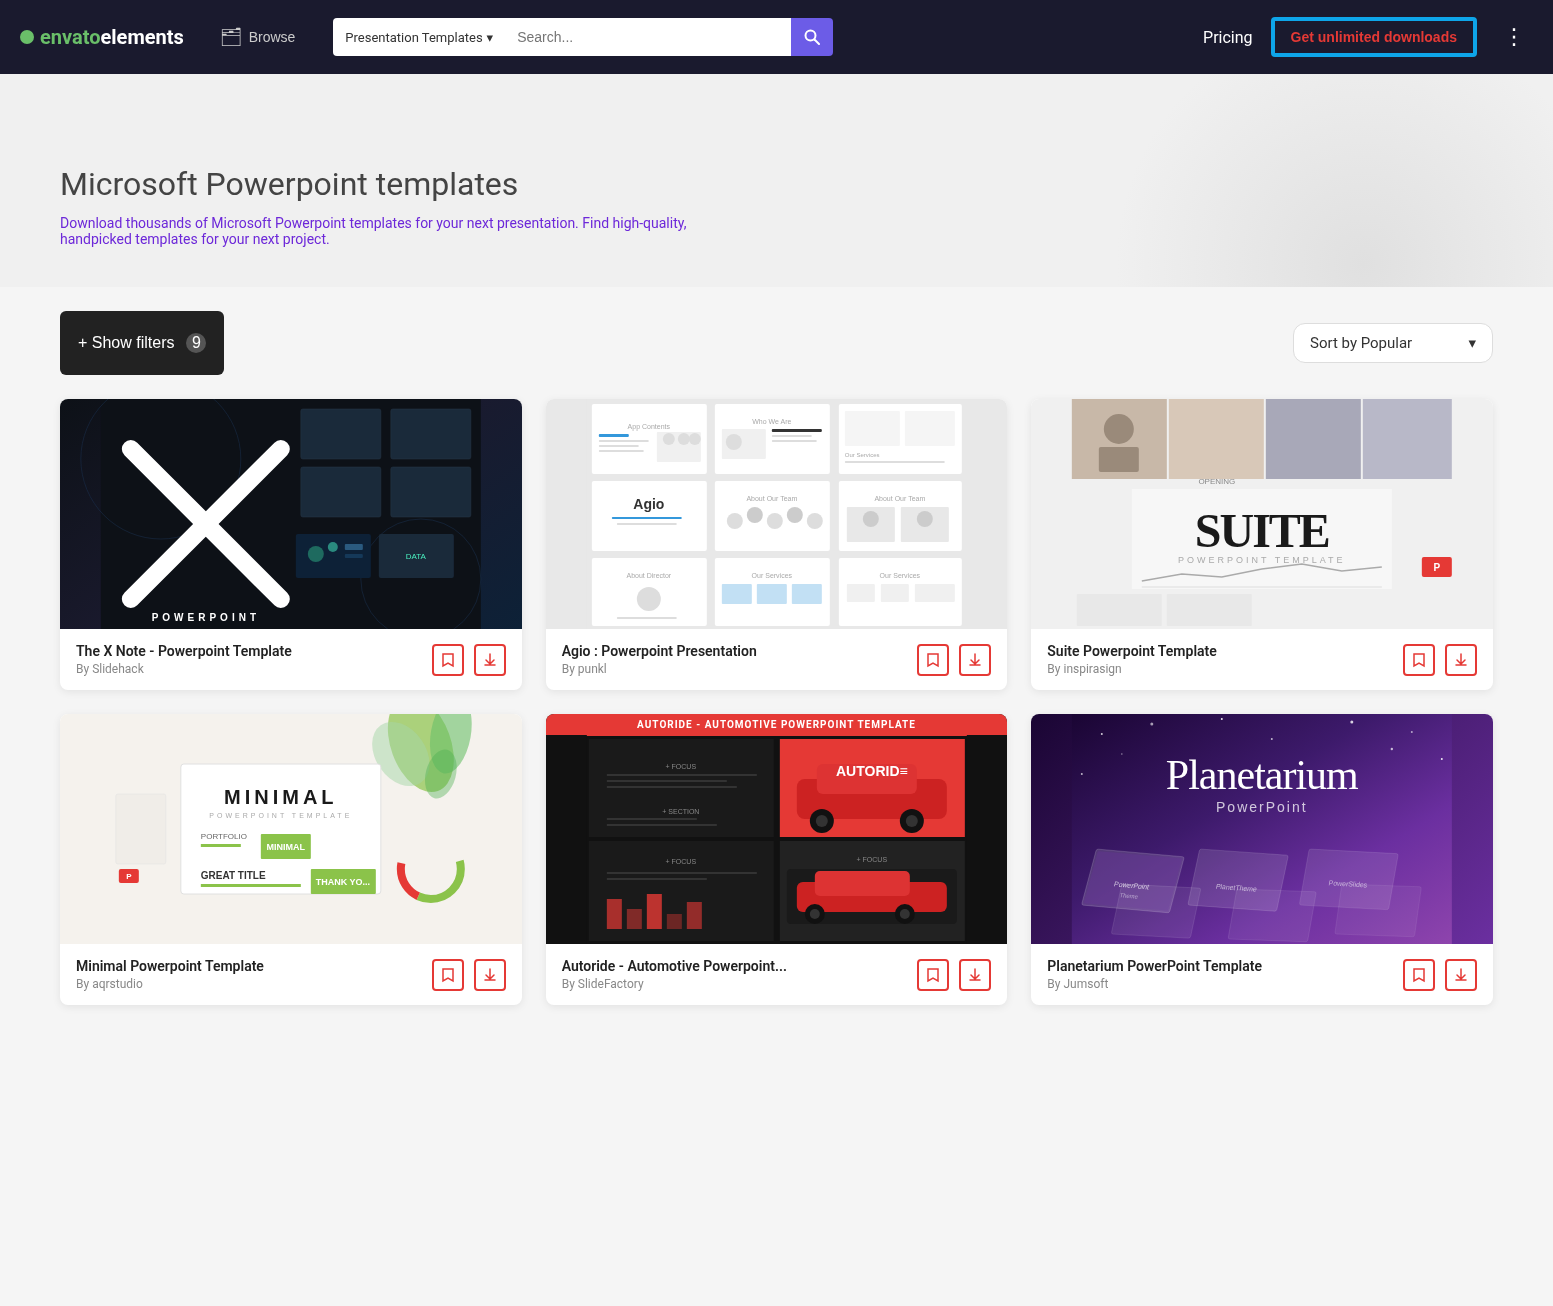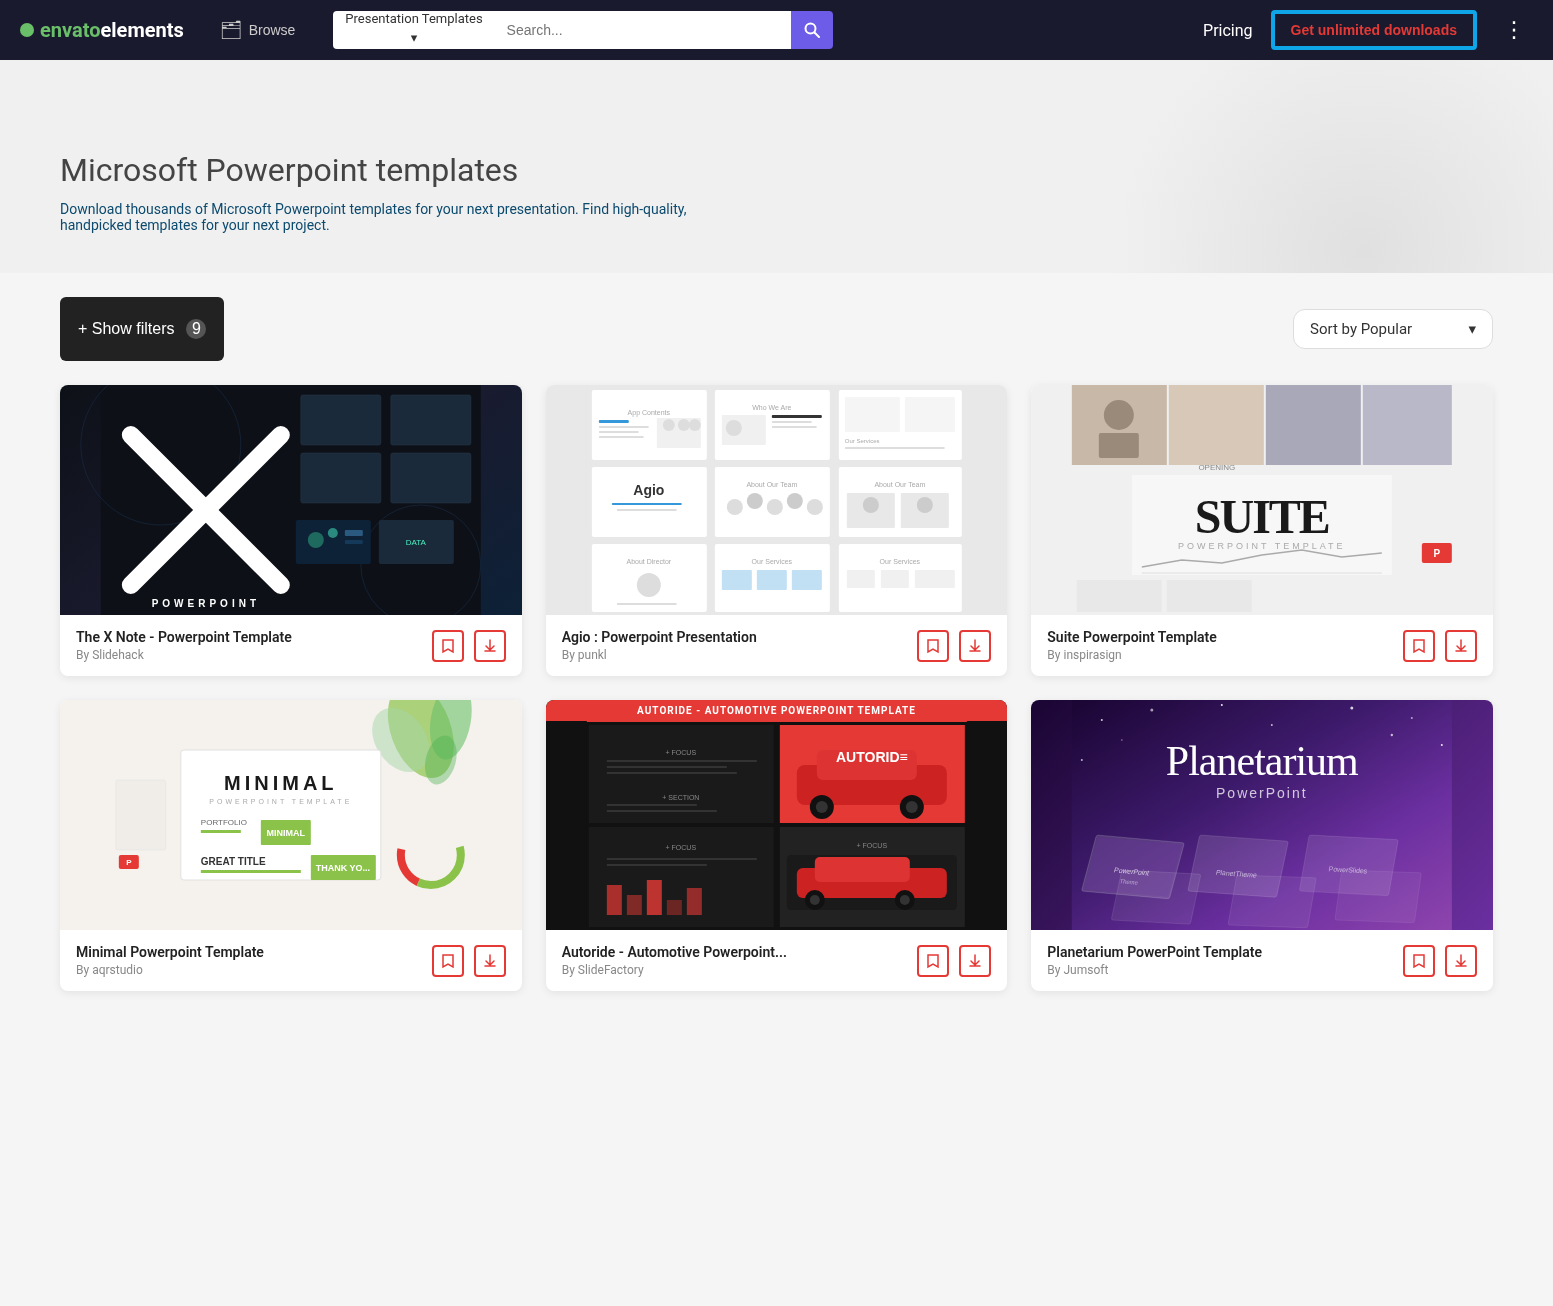--- a/index.html
+++ b/index.html
@@ -4,21 +4,21 @@
   <style>
     * { box-sizing: border-box; margin: 0; padding: 0; }
     body { font-family: -apple-system, BlinkMacSystemFont, 'Segoe UI', Roboto, sans-serif; background: #f5f5f5; color: #333; }
 
     
     .navbar {
       background: #1a1a2e;
       display: flex;
       align-items: center;
       padding: 0 20px;
-      height: 60px;
+      height: 74px;
       gap: 18px;
     }
     .logo-area {
       display: flex;
       align-items: center;
       gap: 6px;
       margin-right: 8px;
     }
     .logo-dot {
       width: 14px; height: 14px;
@@ -48,21 +48,20 @@
       background: #fff;
       border: none;
       padding: 0 12px;
       height: 38px;
       font-size: 13px;
       border-radius: 4px 0 0 4px;
       color: #333;
       display: flex; align-items: center; gap: 4px;
       cursor: pointer;
       white-space: nowrap;
-      flex-direction: column;
     }
     .search-input {
       flex: 1;
       height: 38px;
       border: none;
       padding: 0 12px;
       font-size: 14px;
       color: #999;
       outline: none;
     }
@@ -118,21 +117,21 @@
       border-radius: 50%;
     }
     .hero h1 {
       font-size: 32px;
       font-weight: 400;
       color: #444;
       margin-bottom: 12px;
     }
     .hero p {
       font-size: 14px;
-      color: #0c4a6e;
+      color: #6d28d9;
       max-width: 700px;
     }
 
     
     .filter-bar {
       display: flex;
       align-items: center;
       justify-content: space-between;
       padding: 24px 60px;
       background: #f5f5f5;

